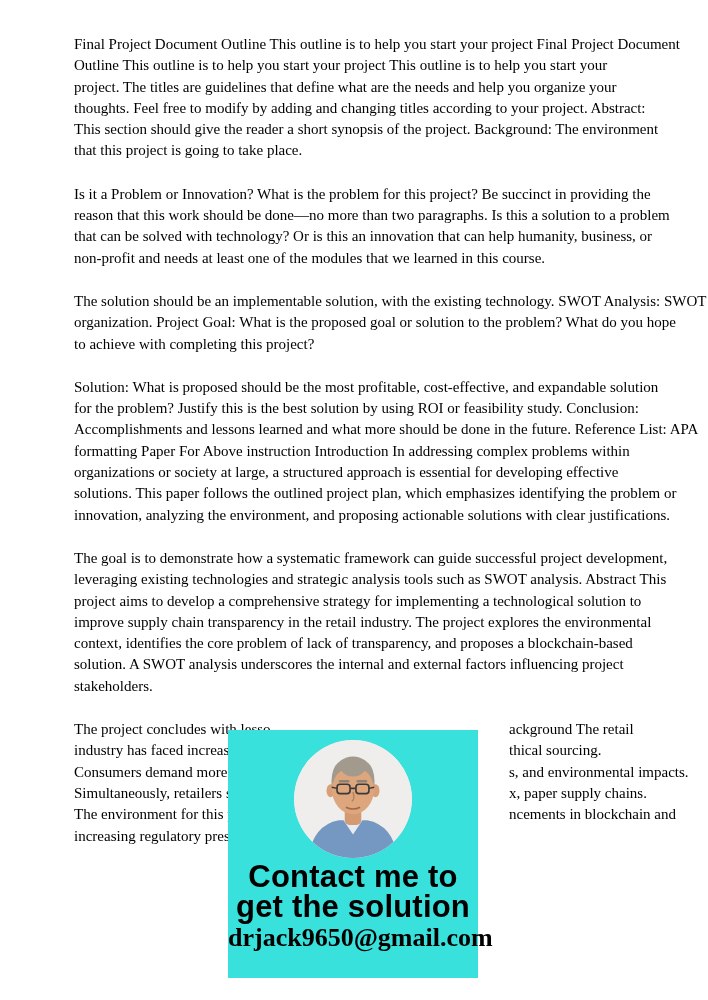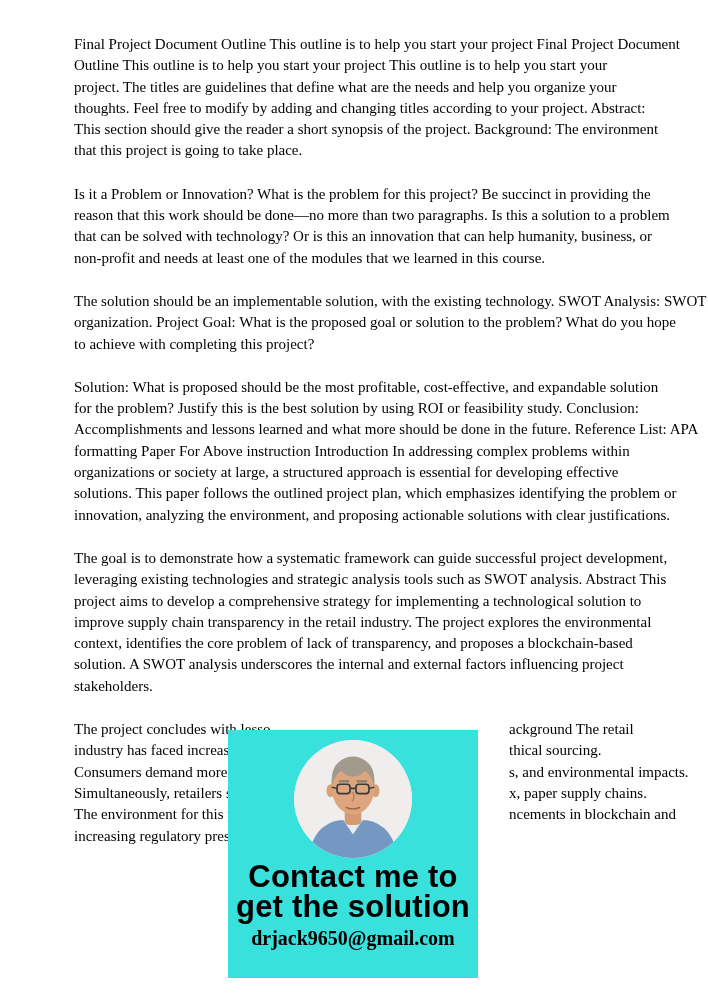--- a/index.html
+++ b/index.html
@@ -61,21 +61,21 @@
     font-family: "Liberation Sans", sans-serif;
     font-weight: 700;
     font-size: 31px;
     line-height: 30px;
     color: #000000;
     letter-spacing: 0.2px;
   }
   .email {
     font-family: "Liberation Serif", serif;
     font-weight: 700;
-    font-size: 20px;
+    font-size: 26px;
     line-height: 26px;
     margin-top: 3px;
     color: #000000;
   }
 </style>
 </head>
 <body>
 
 <div class="page">
 

